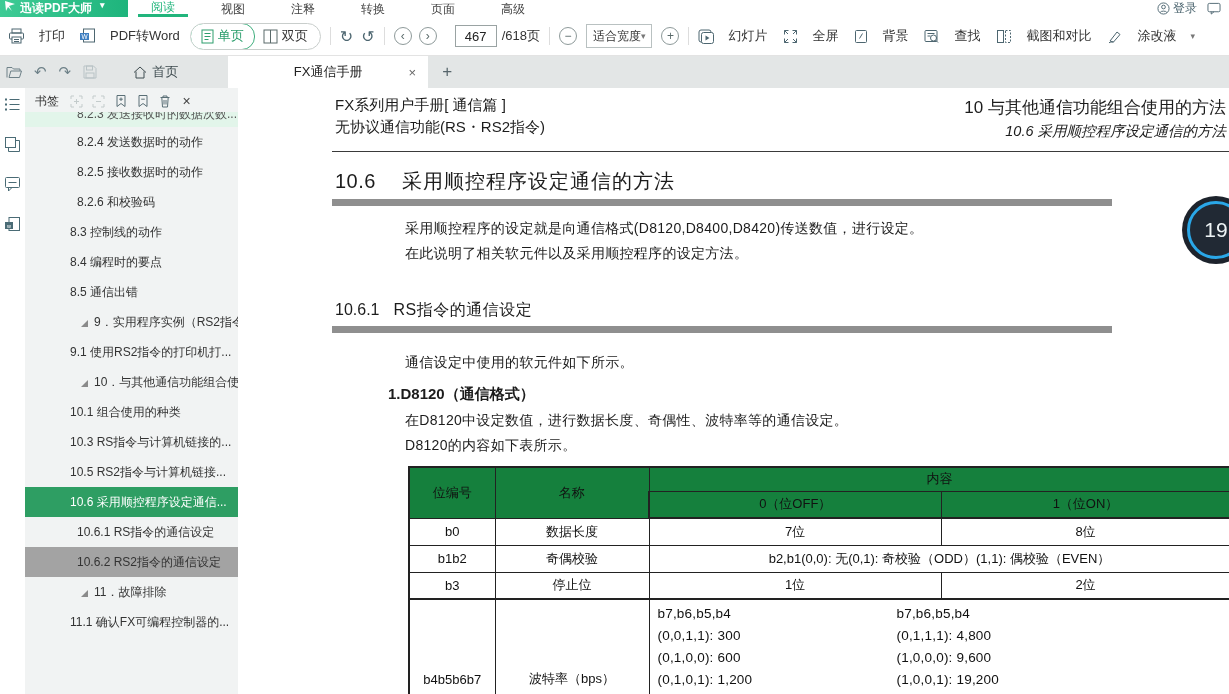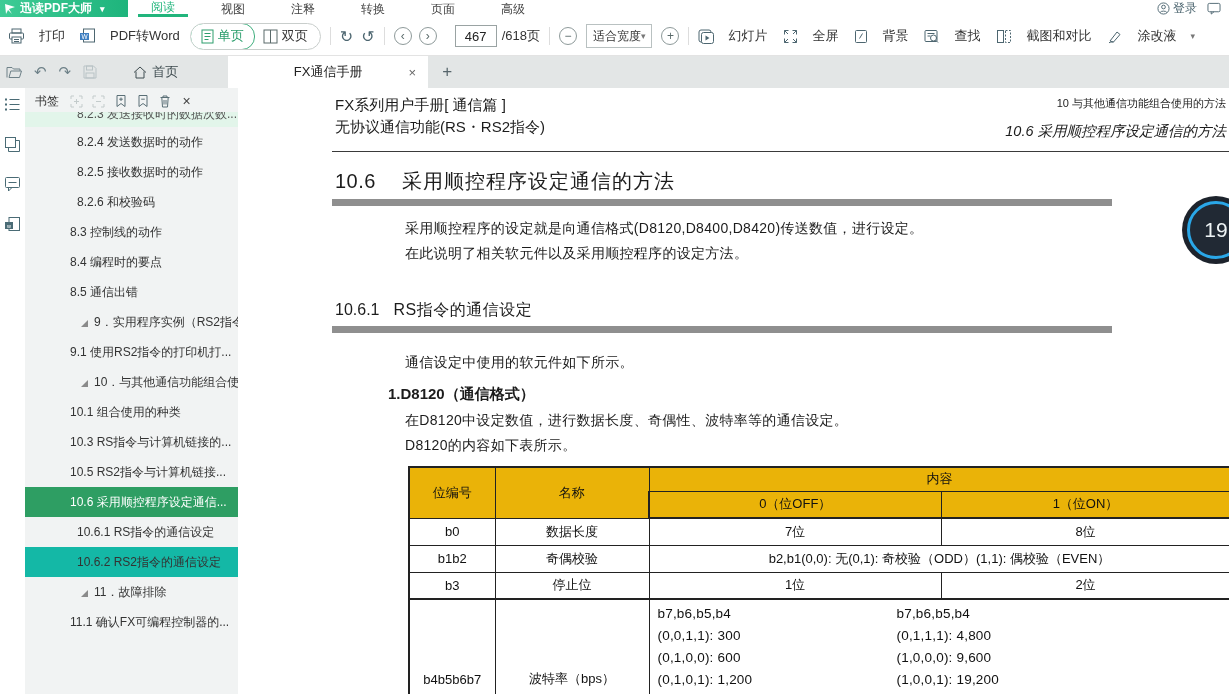--- a/index.html
+++ b/index.html
@@ -1,21 +1,21 @@
 <!DOCTYPE html>
 <html><head>
 <meta charset="utf-8">
 <style>
   * { margin:0; padding:0; box-sizing:border-box; }
   html,body { width:1229px; height:694px; overflow:hidden; font-family:"Liberation Sans",sans-serif; background:#fff; }
   #stage { position:relative; width:1229px; height:694px; background:#fff; }
 
   
   #menubar { position:absolute; left:0; top:0; width:1229px; height:17px; background:#fff; display:flex; align-items:stretch; }
-  #brand { width:128px; background:linear-gradient(90deg,#3ecb95,#1eb47c); color:#fff; display:flex; align-items:center; padding-left:4px; gap:4px; font-size:12px; font-weight:bold; }
+  #brand { width:128px; background:linear-gradient(90deg,#3ecb95,#1eb47c); color:#fff; display:flex; align-items:flex-start; padding-left:4px; gap:4px; font-size:12px; font-weight:bold; }
   #brand .logo { width:12px; height:12px; display:inline-block; }
   #brand .caret { font-size:9px; margin-left:4px; }
   .menu-item { font-size:12px; color:#444; padding:1px 13px 0; margin:0 10px; display:flex; align-items:center; cursor:default; }
   .menu-item.active { color:#21b57c; border-bottom:3px solid #21b57c; }
   #menubar-right { margin-left:auto; display:flex; align-items:center; gap:10px; padding-right:8px; color:#4d6670; font-size:12px; }
   #menubar-right .mi { display:flex; align-items:center; gap:3px; }
 
   
   #toolbar { position:absolute; left:0; top:17px; width:1229px; height:39px; background:#fff; border-bottom:1px solid #e3e3e3; display:flex; align-items:center; color:#333; font-size:13px; }
   .tb { display:flex; align-items:center; gap:14px; white-space:nowrap; }
@@ -50,40 +50,40 @@
   #bm-title { font-size:12px; color:#333; margin-right:2px; }
   .bm-tool { width:13px; height:13px; display:flex; align-items:center; justify-content:center; color:#5a6f76; }
   .bm-tool.dim { color:#c3cbcb; }
   #bm-list { position:relative; }
   .bm-item { height:30px; display:flex; align-items:center; white-space:nowrap; overflow:hidden; cursor:default; position:relative; }
   .bm-item.lvl1 { padding-left:33px;margin-left:36px; }
   .bm-item.lvl2 { padding-left:45px; }
   .bm-item.lvl3 { padding-left:52px; }
   .bm-item.expandable::before { content:""; position:absolute; left:20px; top:13px; width:0; height:0; border-left:7px solid transparent; border-bottom:7px solid #8a8a8a; }
   .bm-item.selected { background:#2e9e63; color:#fff; }
-  .bm-item.highlight { background:#14b8a6; }
+  .bm-item.highlight { background:#a3a3a3; }
   .bm-item.clipped { height:15px; background:#e2f5ea; }
   .bm-item.clipped span { margin-top:-11px; color:#555; }
 
   
   #pageview { position:absolute; left:238px; top:88px; width:991px; height:606px; background:#fff; overflow:hidden; }
   .doc-txt { position:absolute; color:#1c1c1c; }
   #doc-rule { position:absolute; left:94px; top:63px; right:0; height:1px; background:#3a3a3a; }
   .gray-bar { position:absolute; left:94px; width:780px; height:7px; background:#8f8f8f; }
   .h1num { font-size:20px; letter-spacing:.5px; }
   .h1txt { font-size:20px; margin-left:26px; letter-spacing:1px; }
   .h2num { font-size:16px; }
   .h2txt { font-size:16px; margin-left:14px; letter-spacing:.5px; }
   .body-ln { font-size:14px; letter-spacing:.3px; }
   .ital { font-style:italic; }
 
   
   #d8120 { position:absolute; left:170px; top:378px; width:821px; border-collapse:collapse; table-layout:fixed; font-size:13px; color:#111; }
   #d8120 th, #d8120 td { border:1px solid #222; text-align:center; font-weight:normal; padding:0; }
-  #d8120 .hd { background:#eab308; }
+  #d8120 .hd { background:#15803d; }
   #d8120 tr.hrow1 th { height:24px; }
   #d8120 tr.hrow2 th { height:27px; border-bottom:2px solid #222; }
   #d8120 tr.r td { height:27px; }
   #d8120 tr.rb td { border-bottom:2px solid #222; }
   #d8120 { border-top:2px solid #222; }
   #d8120 th:first-child, #d8120 td:first-child { border-left:2px solid #222; }
   #baud-cell { position:relative; height:160px; vertical-align:top; }
   .baud-col { position:absolute; top:3px; text-align:left; line-height:22px; font-size:13.5px; letter-spacing:.2px; }
   #baud-left { left:8px; }
   #baud-right { left:247px; }
@@ -394,21 +394,21 @@
         </div>
         <div class="bm-item lvl2">
           <span>11.1 确认FX可编程控制器的...</span>
         </div>
       </div>
   </div>
 
   <div id="pageview">
     <div class="doc-txt" style="left:97px; top:8px; font-size:15px;">FX系列用户手册[ 通信篇 ]</div>
     <div class="doc-txt" style="left:97px; top:30px; font-size:15px;">无协议通信功能(RS・RS2指令)</div>
-    <div class="doc-txt" style="right:3px; top:8px; font-size:11px;">10  与其他通信功能组合使用的方法</div>
+    <div class="doc-txt" style="right:3px; top:8px; font-size:17px;">10  与其他通信功能组合使用的方法</div>
     <div class="doc-txt ital" style="right:3px; top:34px; font-size:14.5px;">10.6  采用顺控程序设定通信的方法</div>
     <div id="doc-rule"></div>
 
     <div class="doc-txt" style="left:97px; top:80px;">
       <span class="h1num">10.6</span><span class="h1txt">采用顺控程序设定通信的方法</span>
     </div>
     <div class="gray-bar" style="top:111px;"></div>
 
     <div class="doc-txt body-ln" style="left:167px; top:132px;">采用顺控程序的设定就是向通信格式(D8120,D8400,D8420)传送数值，进行设定。</div>
     <div class="doc-txt body-ln" style="left:167px; top:157px;">在此说明了相关软元件以及采用顺控程序的设定方法。</div>

